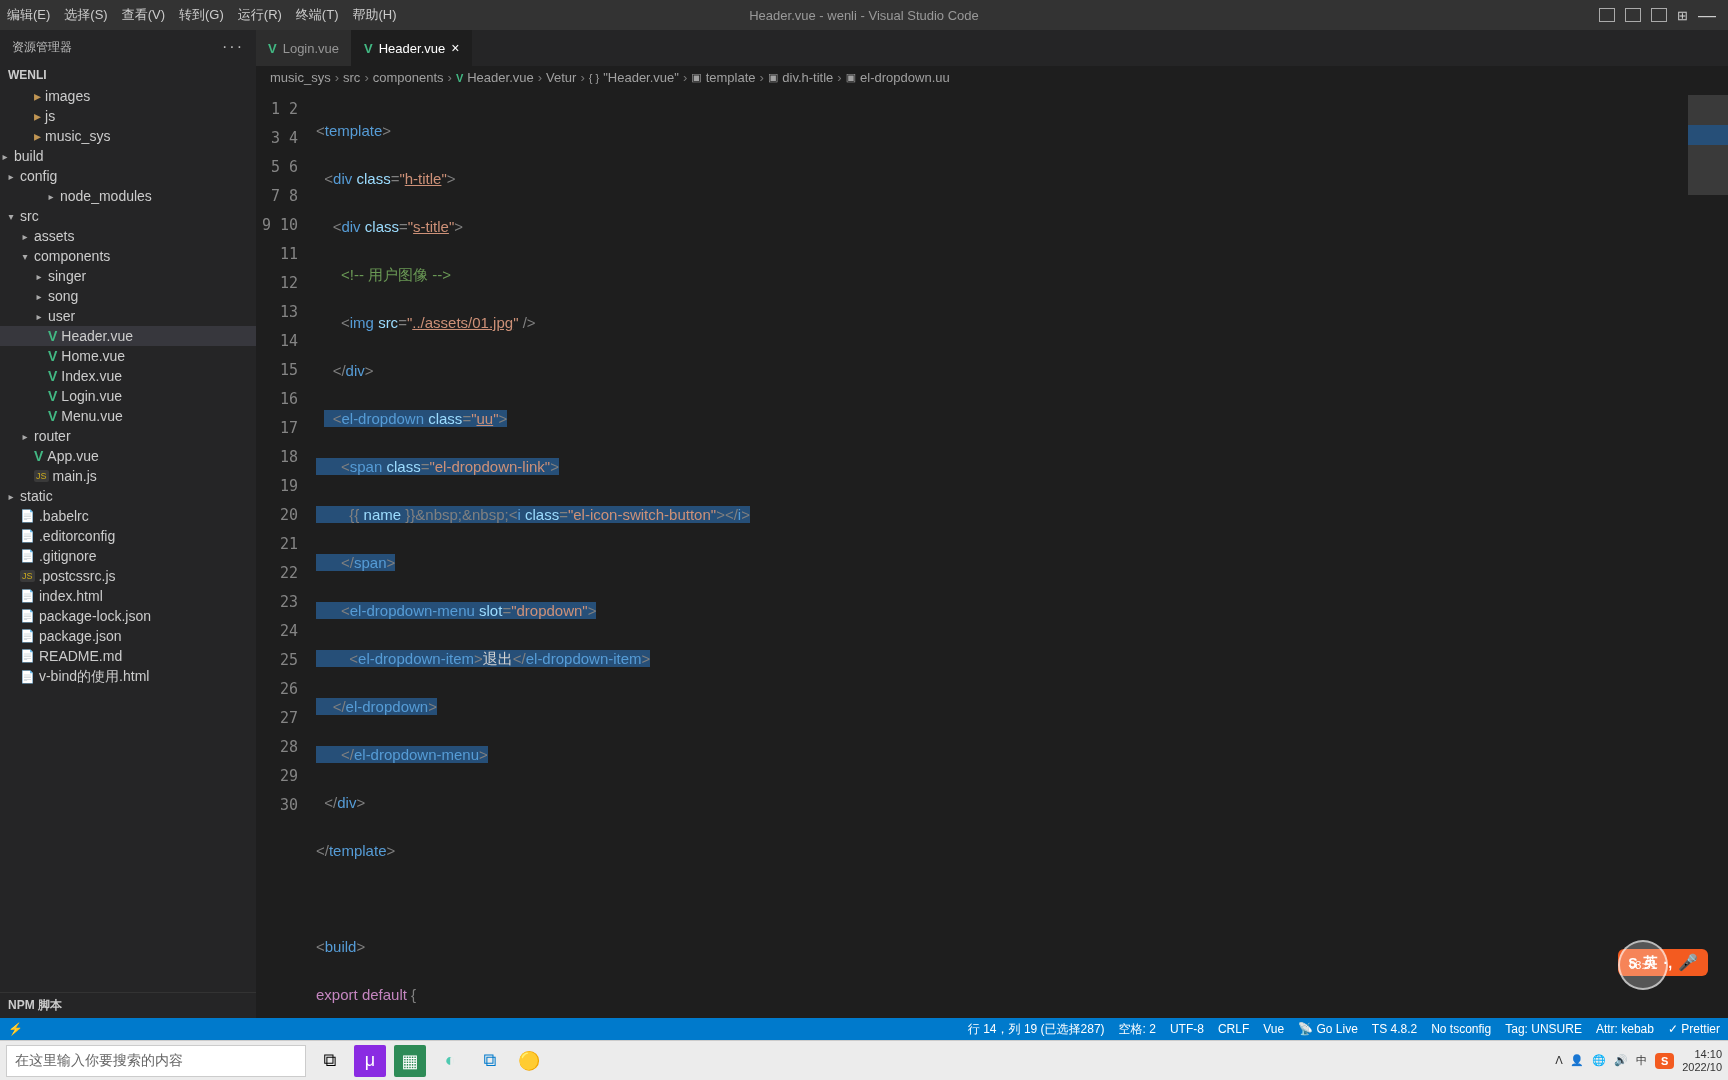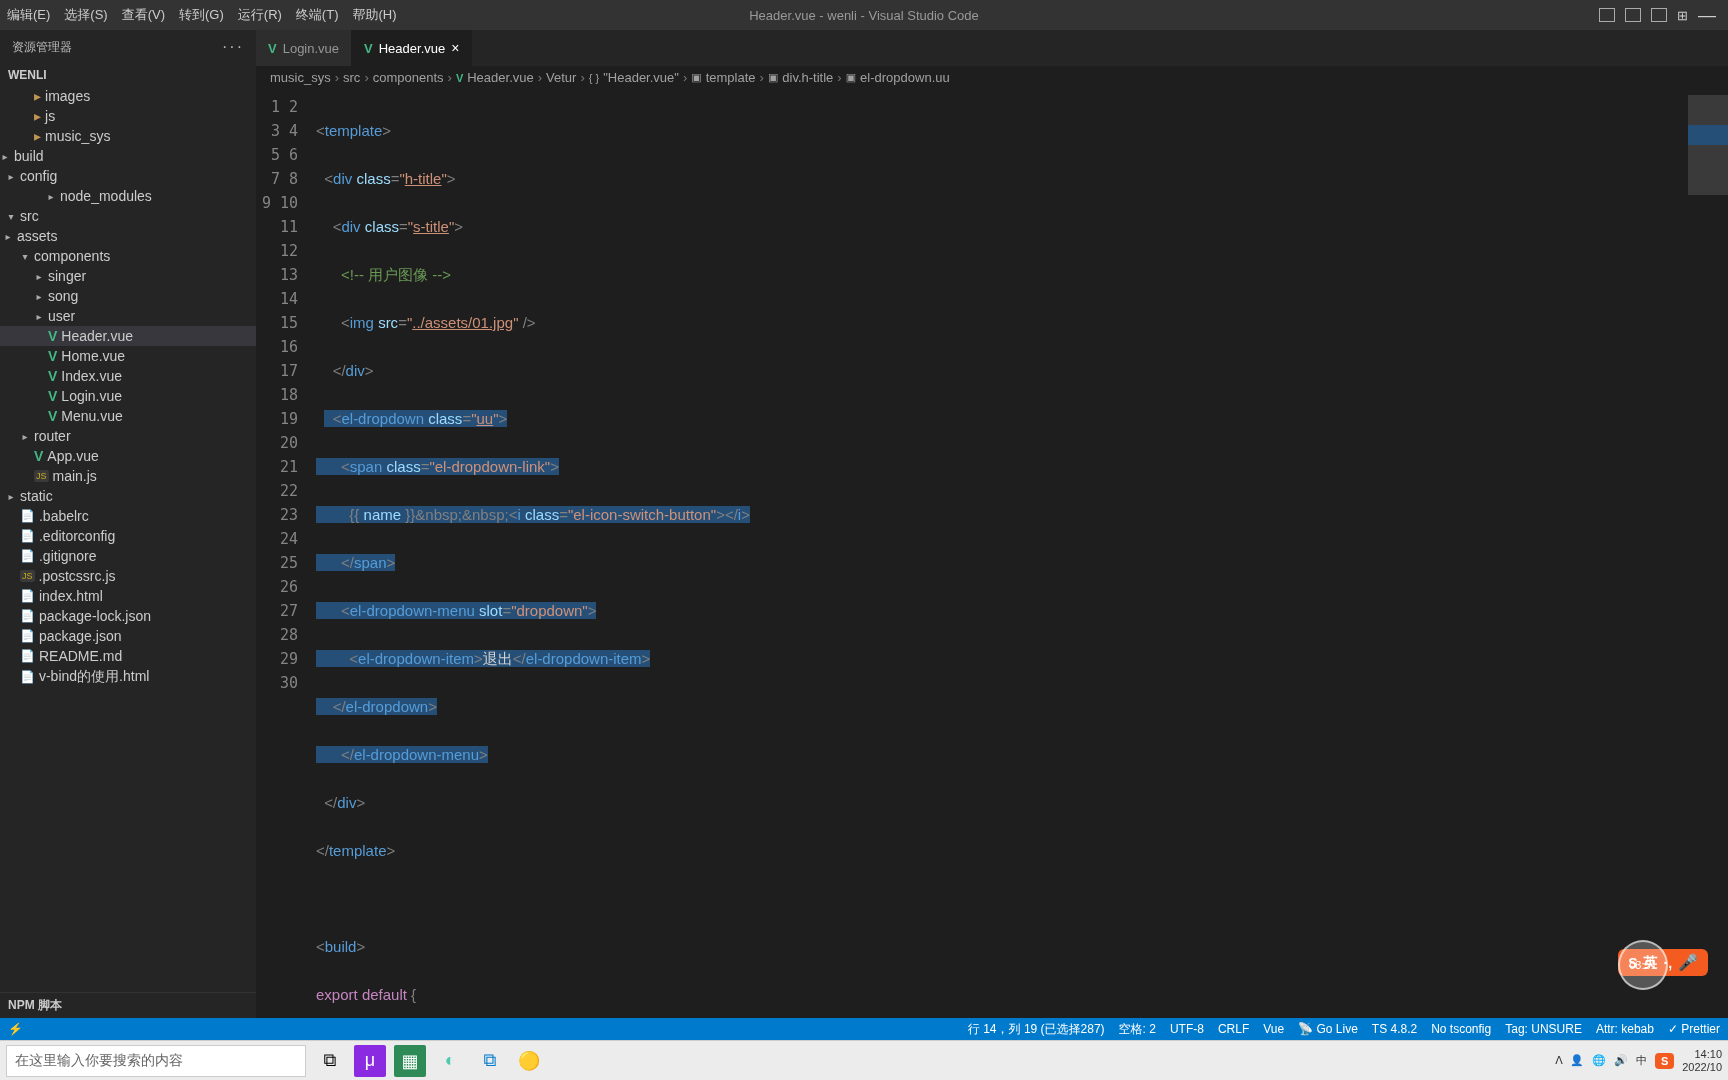--- a/index.html
+++ b/index.html
@@ -37,21 +37,21 @@
 .tabs { display: flex; background: #252526; height: 36px; }
 .tab { display: flex; align-items: center; gap: 6px; padding: 0 12px; font-size: 13px; color: #969696; background: #2d2d2d; border-right: 1px solid #1e1e1e; }
 .tab.active { background: #1e1e1e; color: #ffffff; }
 .tab-close { font-size: 14px; }
 
 .breadcrumb { display: flex; align-items: center; padding: 4px 14px; color: #a0a0a0; font-size: 13px; gap: 4px; background: #1e1e1e; }
 .crumb-sep { color: #777; }
 .crumb-icon { font-size: 11px; }
 
 .code-area { display: flex; flex: 1; overflow: hidden; position: relative; }
-.gutter { width: 60px; text-align: right; padding: 6px 18px 14px 0; color: #858585; font-family: Consolas, monospace; font-size: 15px; line-height: 24px; user-select: none; }
+.gutter { width: 60px; text-align: right; padding: 6px 18px 14px 0; color: #858585; font-family: Consolas, monospace; font-size: 15px; line-height: 29px; user-select: none; }
 .code { flex: 1; padding: 6px 0; font-family: Consolas, monospace; font-size: 15px; line-height: 24px; white-space: pre; color: #d4d4d4; position: relative; }
 .code-line { position: relative; padding-left: 0; }
 .sel { background: #264f78; }
 
 
 .minimap { width: 40px; background: #1e1e1e; }
 .minimap-inner { margin-top: 6px; height: 100px; background: linear-gradient(#3a3a3a 30%, #264f78 30%, #264f78 50%, #3a3a3a 50%); }
 
 
 .p  { color: #808080; }   
@@ -135,21 +135,21 @@
           <span>config</span>
         </div>
         <div class="tree-item" style="padding-left: 6px; margin-left: 40px;">
           <span class="chev right"></span>
           <span>node_modules</span>
         </div>
         <div class="tree-item" style="padding-left: 6px;">
           <span class="chev down"></span>
           <span>src</span>
         </div>
-        <div class="tree-item" style="padding-left: 3px;">
+        <div class="tree-item" style="padding-left: 20px;">
           <span class="chev right"></span>
           <span>assets</span>
         </div>
         <div class="tree-item" style="padding-left: 20px;">
           <span class="chev down"></span>
           <span>components</span>
         </div>
         <div class="tree-item" style="padding-left: 34px;">
           <span class="chev right"></span>
           <span>singer</span>

